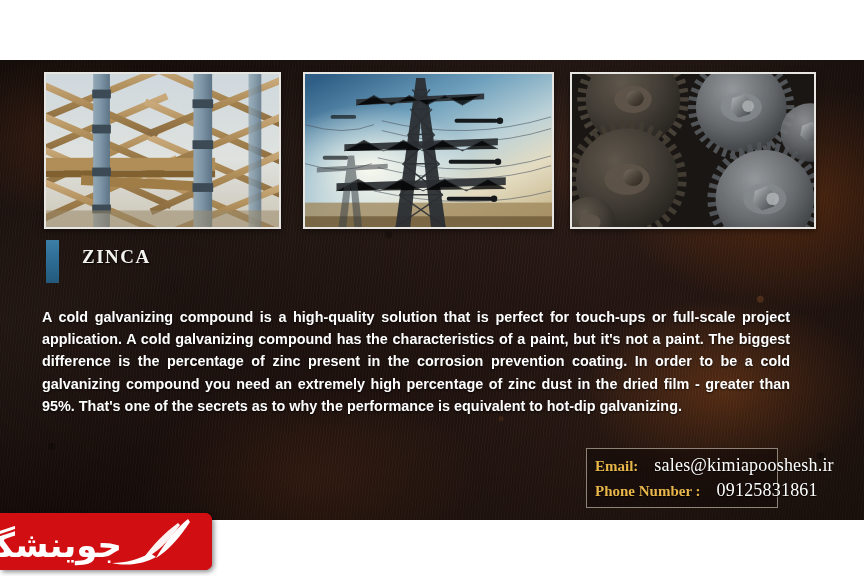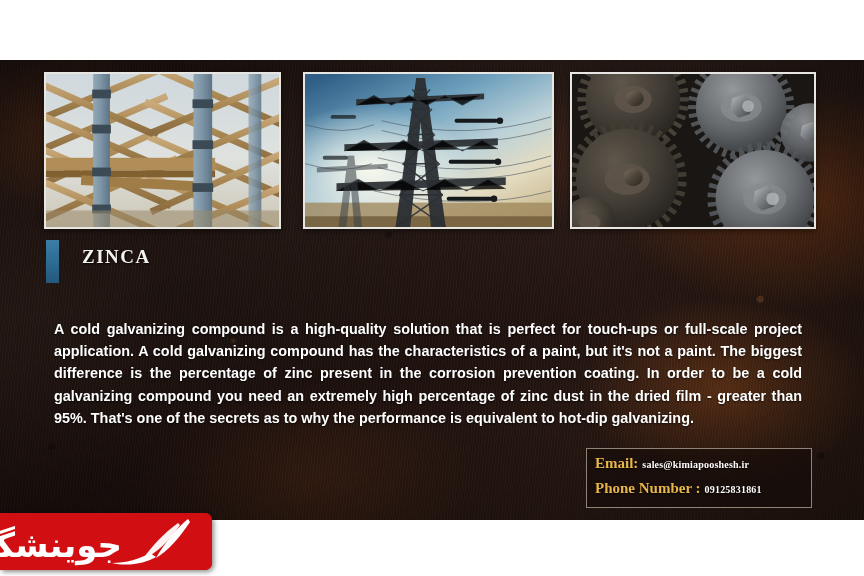--- a/index.html
+++ b/index.html
@@ -87,35 +87,35 @@
     letter-spacing: 1.5px;
     color: #f4f2ef;
     text-shadow: 1px 1px 2px rgba(0,0,0,0.85);
   }
 
   
   #body-paragraph {
     position: absolute;
     left: 42px; top: 306px;
     width: 748px;
-    margin: 12px;
+    margin: 0;
     color: #ffffff;
     font-family: "Liberation Sans", sans-serif;
     font-weight: bold;
     font-size: 14.4px;
     line-height: 22.2px;
     text-align: justify;
     text-shadow: 0 1px 2px rgba(0,0,0,0.7);
   }
 
   
   #contact-box {
     position: absolute;
     left: 586px; top: 448px;
-    width: 226px; height: 60px;
+    width: 192px; height: 60px;
     box-sizing: border-box;
     border: 1px solid #8d8377;
     background: rgba(18,10,7,0.55);
     padding: 6px 0 0 8px;
   }
   .contact-row {
     display: flex;
     align-items: baseline;
     height: 25px;
   }
@@ -123,25 +123,25 @@
     color: #e8b64a;
     font-family: "Liberation Serif", "DejaVu Serif", serif;
     font-weight: bold;
     font-size: 15px;
     text-shadow: 0 1px 1px rgba(0,0,0,0.9);
     white-space: pre;
   }
   .contact-value {
     color: #ffffff;
     font-family: "Liberation Serif", "DejaVu Serif", serif;
-    font-weight: bold;
-    font-size: 10px;
+    font-weight: normal;
+    font-size: 18px;
     letter-spacing: .2px;
     text-shadow: 0 1px 1px rgba(0,0,0,0.9);
-    margin-left: 4px;
+    margin-left: 16px;
   }
 
   
   #logo {
     position: absolute;
     left: 0; top: 513px;
     width: 212px; height: 57px;
     background: #d10f12;
     border-radius: 0 7px 7px 0;
     box-shadow: 2px 2px 5px rgba(0,0,0,0.45);

